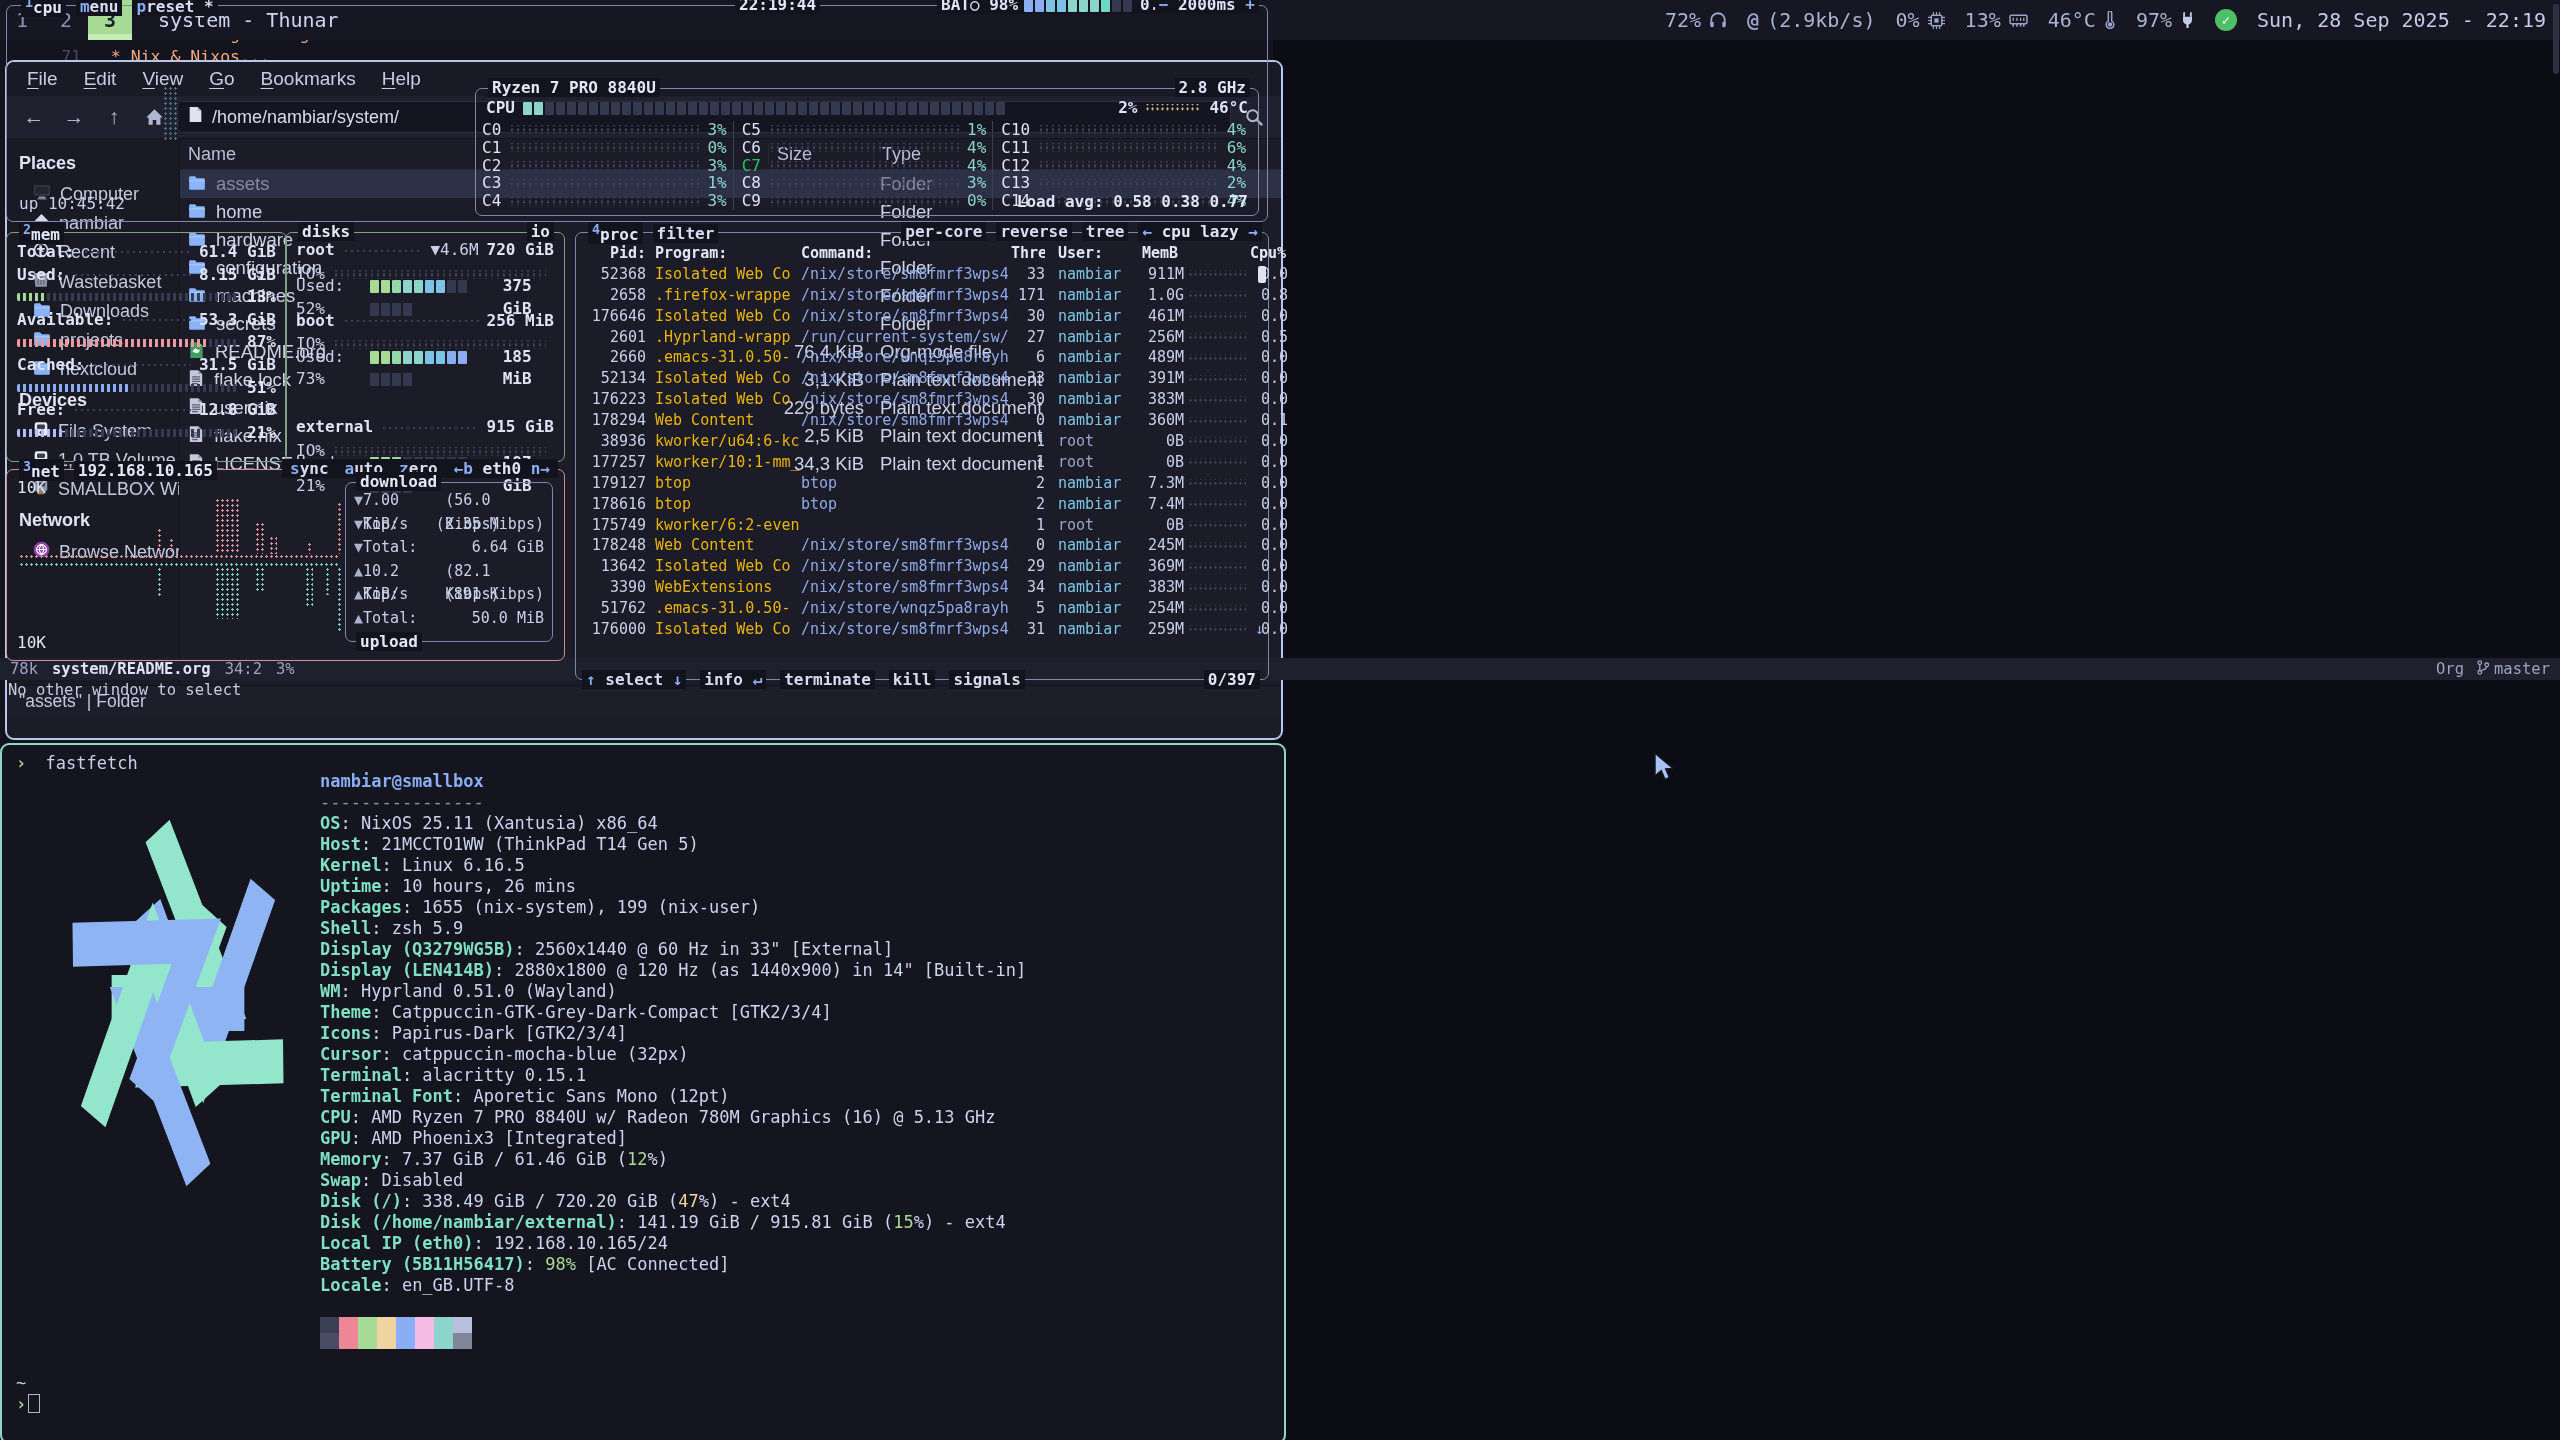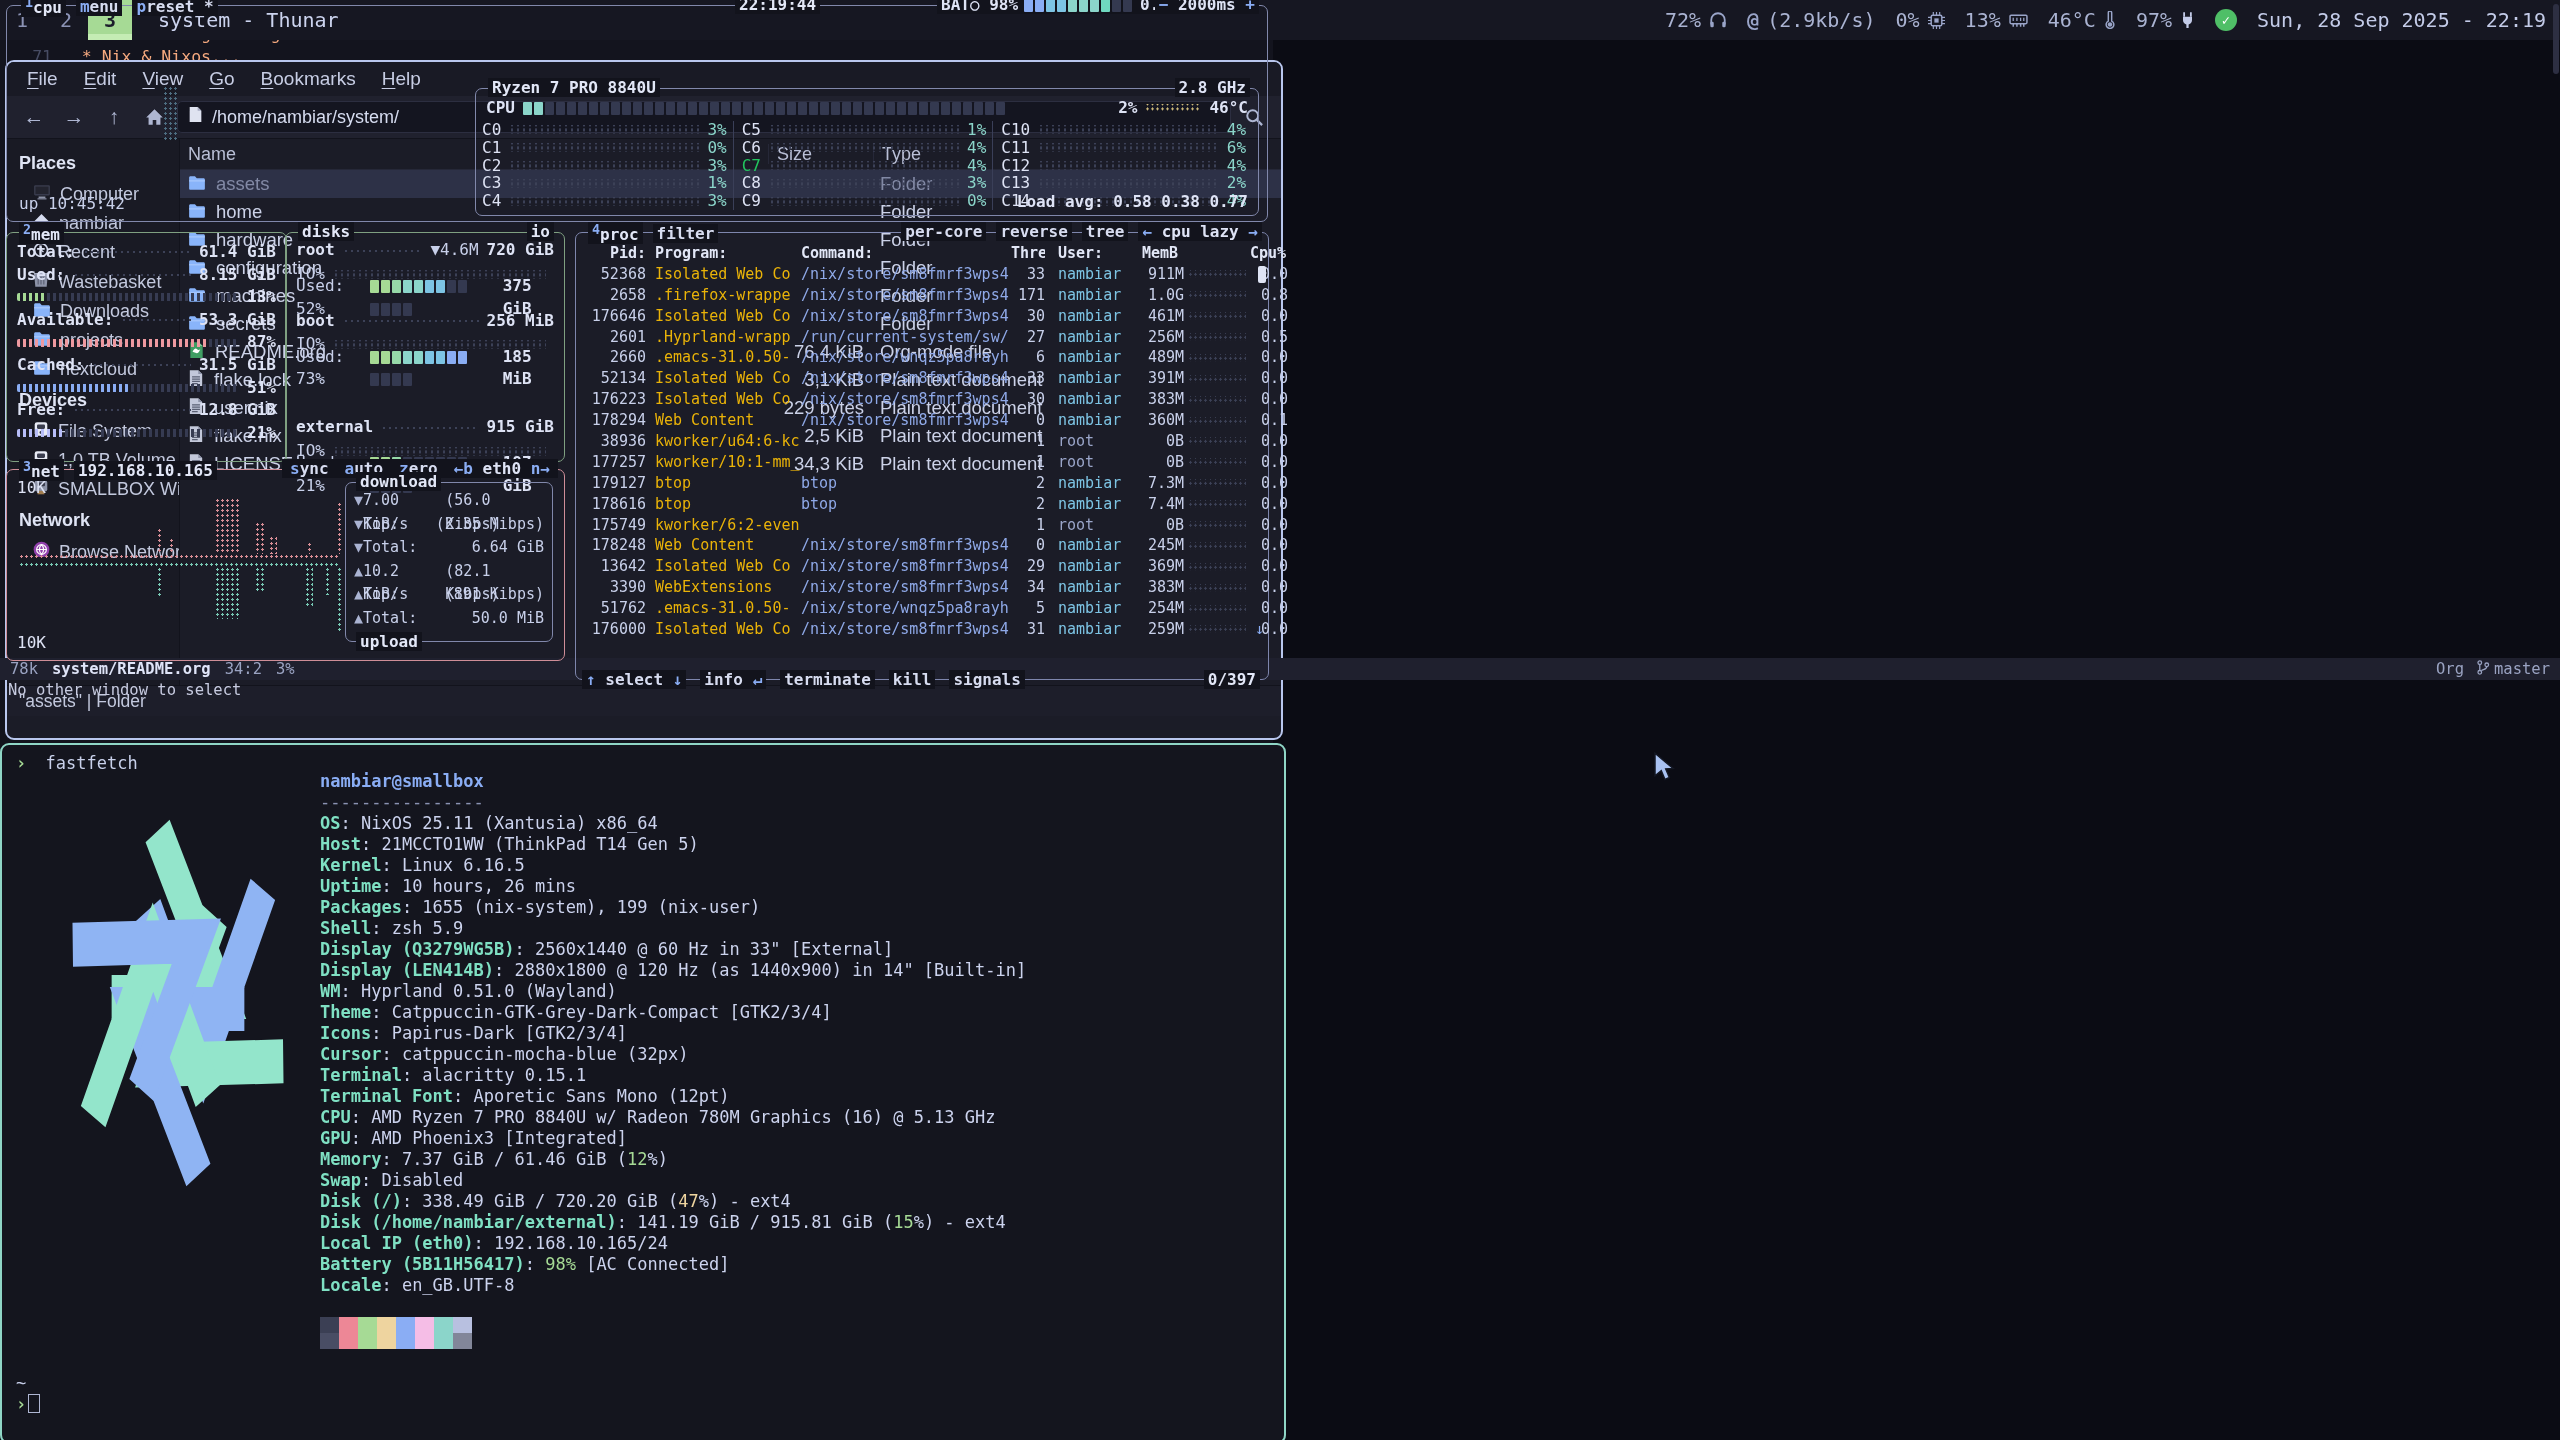--- a/index.html
+++ b/index.html
@@ -49,21 +49,21 @@
   .frow .fc.size{width:88px;justify-content:flex-end;}
   .frow .fc.type{flex:1;}
   .frow.selected{background:#2d3147;}
   .frow.selected .txt{color:#8289a5;}
   #thunar .statusbar{height:30px;border-top:1px solid #12131c;background:#1d1e2a;display:flex;
                      align-items:center;padding:0 12px;color:#c3c9de;font-size:17.5px;}
   
   #emacs{left:1287px;top:40px;width:1273px;height:700px;background:#13141e;font-size:16.5px;}
   #emacs .elines{padding-top:3px;}
   .eline{display:flex;height:21.4px;line-height:21.4px;white-space:pre;}
-  .eline .gut{width:52px;text-align:right;color:#474c63;flex:none;padding-right:10px;}
+  .eline .gut{width:52px;text-align:right;color:#474c63;flex:none;padding-right:10px;padding-left:29px;}
   .eline.cur{background:#23242f;}
   .eline.cur .gut{color:#9ba1c0;}
   .lv1{color:#f0719b;} .lv2{color:#f5a97f;} .lv3{color:#eed49f;} .lv4{color:#a6da95;}
   #emacs .modeline{position:absolute;left:0;right:0;top:658px;height:22px;background:#1f202e;
        display:flex;align-items:center;padding:0 10px;color:#9aa3c2;font-size:15.5px;gap:14px;}
   #emacs .modeline .buf{color:#dfe4f8;font-weight:bold;}
   #emacs .modeline .mright{margin-left:auto;display:flex;gap:12px;align-items:center;}
   #emacs .echo{position:absolute;left:0;right:0;top:680px;height:20px;display:flex;align-items:center;
        padding:0 8px;color:#c7cbe0;font-size:15.5px;}
   #emacs .scroll{position:absolute;right:1px;top:4px;width:6px;height:70px;background:#2d2f42;border-radius:3px;}

